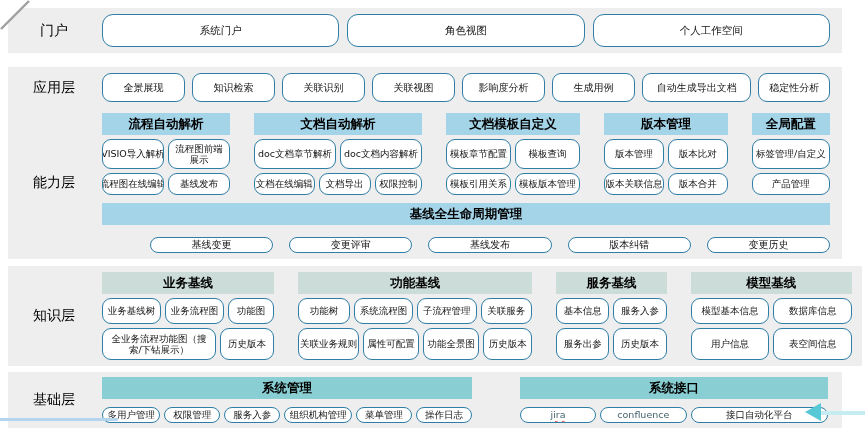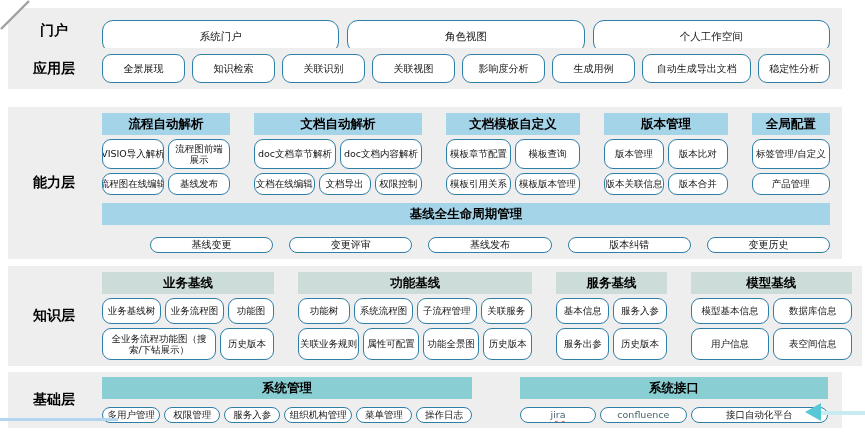--- a/index.html
+++ b/index.html
@@ -4,36 +4,36 @@
 <style>
   * { box-sizing: border-box; margin: 0; padding: 0; }
   html,body { width:865px; height:433px; }
   body {
     font-family: "DejaVu Sans", "Liberation Sans", sans-serif;
     background:#ffffff; position:relative; overflow:hidden; color:#111;
   }
   .band { position:absolute; left:8px; background:#eeeeee; display:flex; }
   .band-label {
     flex:0 0 92px; display:flex; align-items:center; justify-content:center;
-    font-weight:bold; font-size:14px; color:#000;
+    font-weight:normal; font-size:14px; color:#000;
   }
   .band-content { flex:1; display:flex; }
   .btn {
     background:#fff; border:1.6px solid #2e7ea6; border-radius:9px;
     display:flex; align-items:center; justify-content:center;
     font-size:9.5px; color:#141414; text-align:center; line-height:1.2;
     padding:1px 3px; white-space:nowrap; overflow:hidden; flex:1 1 0;
   }
   .btn.wrap { white-space:normal; }
   .hdr {
     font-weight:bold; font-size:12.5px; color:#000; height:22px;
     display:flex; align-items:center; justify-content:center; flex:0 0 auto;
   }
   
-  .portal .band-content { align-items:flex-end; gap:8px; padding:0 12px 0 2px; }
+  .portal .band-content { align-items:center; gap:8px; padding:0 12px 0 2px; }
   .portal .btn { height:33px; border-radius:11px; font-size:10.5px; }
   
   .app .band-content { align-items:center; gap:7px; padding:0 12px 0 2px; }
   .app .btn { height:29px; font-size:10px; }
   
   .cap .band-content { flex-direction:column; padding:6px 12px 7px 2px; }
   .cap-groups { display:flex; gap:24px; }
   .group { display:flex; flex-direction:column; gap:4px; }
   .cap .hdr { background:#a4d4e8; }
   .g-row { display:flex; gap:4px; }
@@ -74,21 +74,21 @@
 
 <section class="band portal" style="top:8px;height:45px;width:834px;">
   <div class="band-label">门户</div>
   <div class="band-content">
     <div class="btn">系统门户</div>
     <div class="btn">角色视图</div>
     <div class="btn">个人工作空间</div>
   </div>
 </section>
 
-<section class="band app" style="top:48px;height:41px;width:834px;">
+<section class="band app" style="top:67px;height:41px;width:834px;">
   <div class="band-label">应用层</div>
   <div class="band-content">
     <div class="btn">全景展现</div>
     <div class="btn">知识检索</div>
     <div class="btn">关联识别</div>
     <div class="btn">关联视图</div>
     <div class="btn">影响度分析</div>
     <div class="btn">生成用例</div>
     <div class="btn" style="flex:1.35">自动生成导出文档</div>
     <div class="btn" style="flex:0.85">稳定性分析</div>

